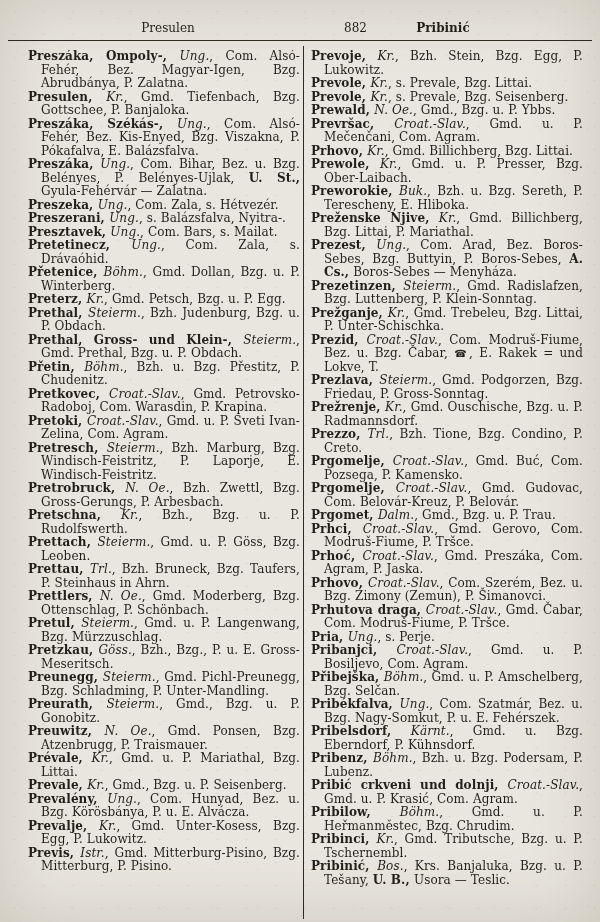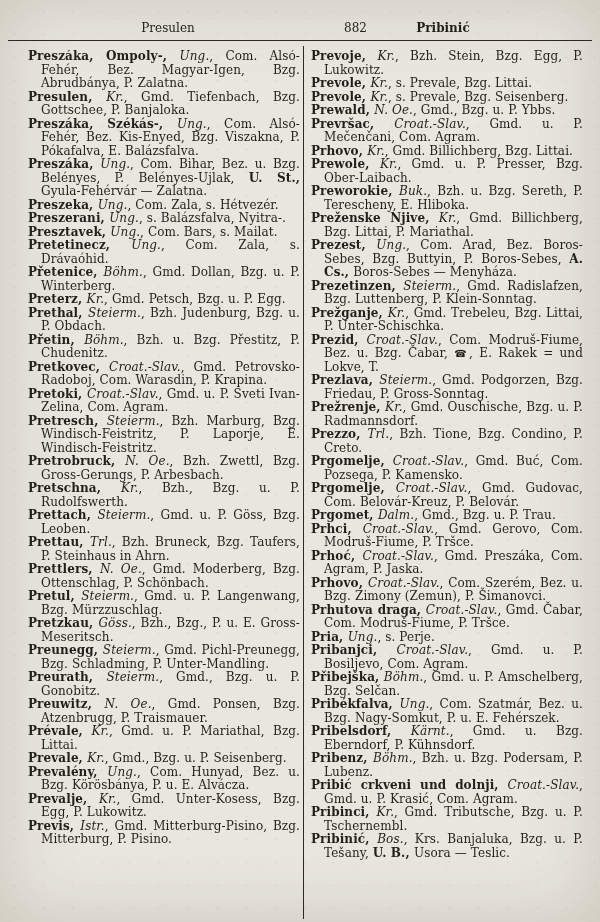--- a/index.html
+++ b/index.html
@@ -58,20 +58,21 @@
       <p class="entry"><span class="b">Presulen, </span><span class="i">Kr.</span><span>, Gmd. Tiefenbach, Bzg. Gottschee, P. Banjaloka.</span></p>
       <p class="entry"><span class="b">Preszáka, Székás-, </span><span class="i">Ung.</span><span>, Com. Alsó-Fehér, Bez. Kis-Enyed, Bzg. Viszakna, P. Pókafalva, E. Balázsfalva.</span></p>
       <p class="entry"><span class="b">Preszáka, </span><span class="i">Ung.</span><span>, Com. Bihar, Bez. u. Bzg. Belényes, P. Belényes-Ujlak, </span><span class="b">U. St., </span><span>Gyula-Fehérvár — Zalatna.</span></p>
       <p class="entry"><span class="b">Preszeka, </span><span class="i">Ung.</span><span>, Com. Zala, s. Hétvezér.</span></p>
       <p class="entry"><span class="b">Preszerani, </span><span class="i">Ung.</span><span>, s. Balázsfalva, Nyitra-.</span></p>
       <p class="entry"><span class="b">Presztavek, </span><span class="i">Ung.</span><span>, Com. Bars, s. Mailat.</span></p>
       <p class="entry"><span class="b">Pretetinecz, </span><span class="i">Ung.</span><span>, Com. Zala, s. Drávaóhid.</span></p>
       <p class="entry"><span class="b">Přetenice, </span><span class="i">Böhm.</span><span>, Gmd. Dollan, Bzg. u. P. Winterberg.</span></p>
       <p class="entry"><span class="b">Preterz, </span><span class="i">Kr.</span><span>, Gmd. Petsch, Bzg. u. P. Egg.</span></p>
       <p class="entry"><span class="b">Prethal, </span><span class="i">Steierm.</span><span>, Bzh. Judenburg, Bzg. u. P. Obdach.</span></p>
+      <p class="entry"><span class="b">Prethal, Gross- und Klein-, </span><span class="i">Steierm.</span><span>, Gmd. Prethal, Bzg. u. P. Obdach.</span></p>
       <p class="entry"><span class="b">Přetin, </span><span class="i">Böhm.</span><span>, Bzh. u. Bzg. Přestitz, P. Chudenitz.</span></p>
       <p class="entry"><span class="b">Pretkovec, </span><span class="i">Croat.-Slav.</span><span>, Gmd. Petrovsko-Radoboj, Com. Warasdin, P. Krapina.</span></p>
       <p class="entry"><span class="b">Pretoki, </span><span class="i">Croat.-Slav.</span><span>, Gmd. u. P. Sveti Ivan-Zelina, Com. Agram.</span></p>
       <p class="entry"><span class="b">Pretresch, </span><span class="i">Steierm.</span><span>, Bzh. Marburg, Bzg. Windisch-Feistritz, P. Laporje, E. Windisch-Feistritz.</span></p>
       <p class="entry"><span class="b">Pretrobruck, </span><span class="i">N. Oe.</span><span>, Bzh. Zwettl, Bzg. Gross-Gerungs, P. Arbesbach.</span></p>
       <p class="entry"><span class="b">Pretschna, </span><span class="i">Kr.</span><span>, Bzh., Bzg. u. P. Rudolfswerth.</span></p>
       <p class="entry"><span class="b">Prettach, </span><span class="i">Steierm.</span><span>, Gmd. u. P. Göss, Bzg. Leoben.</span></p>
       <p class="entry"><span class="b">Prettau, </span><span class="i">Trl.</span><span>, Bzh. Bruneck, Bzg. Taufers, P. Steinhaus in Ahrn.</span></p>
       <p class="entry"><span class="b">Prettlers, </span><span class="i">N. Oe.</span><span>, Gmd. Moderberg, Bzg. Ottenschlag, P. Schönbach.</span></p>
       <p class="entry"><span class="b">Pretul, </span><span class="i">Steierm.</span><span>, Gmd. u. P. Langenwang, Bzg. Mürzzuschlag.</span></p>
@@ -109,16 +110,17 @@
       <p class="entry"><span class="b">Prhoć, </span><span class="i">Croat.-Slav.</span><span>, Gmd. Preszáka, Com. Agram, P. Jaska.</span></p>
       <p class="entry"><span class="b">Prhovo, </span><span class="i">Croat.-Slav.</span><span>, Com. Szerém, Bez. u. Bzg. Zimony (Zemun), P. Šimanovci.</span></p>
       <p class="entry"><span class="b">Prhutova draga, </span><span class="i">Croat.-Slav.</span><span>, Gmd. Čabar, Com. Modruš-Fiume, P. Tršce.</span></p>
       <p class="entry"><span class="b">Pria, </span><span class="i">Ung.</span><span>, s. Perje.</span></p>
       <p class="entry"><span class="b">Pribanjci, </span><span class="i">Croat.-Slav.</span><span>, Gmd. u. P. Bosiljevo, Com. Agram.</span></p>
       <p class="entry"><span class="b">Přibejška, </span><span class="i">Böhm.</span><span>, Gmd. u. P. Amschelberg, Bzg. Selčan.</span></p>
       <p class="entry"><span class="b">Pribékfalva, </span><span class="i">Ung.</span><span>, Com. Szatmár, Bez. u. Bzg. Nagy-Somkut, P. u. E. Fehérszek.</span></p>
       <p class="entry"><span class="b">Pribelsdorf, </span><span class="i">Kärnt.</span><span>, Gmd. u. Bzg. Eberndorf, P. Kühnsdorf.</span></p>
       <p class="entry"><span class="b">Pribenz, </span><span class="i">Böhm.</span><span>, Bzh. u. Bzg. Podersam, P. Lubenz.</span></p>
       <p class="entry"><span class="b">Pribić crkveni und dolnji, </span><span class="i">Croat.-Slav.</span><span>, Gmd. u. P. Krasić, Com. Agram.</span></p>
+      <p class="entry"><span class="b">Pribilow, </span><span class="i">Böhm.</span><span>, Gmd. u. P. Heřmanměstec, Bzg. Chrudim.</span></p>
       <p class="entry"><span class="b">Pribinci, </span><span class="i">Kr.</span><span>, Gmd. Tributsche, Bzg. u. P. Tschernembl.</span></p>
       <p class="entry"><span class="b">Pribinić, </span><span class="i">Bos.</span><span>, Krs. Banjaluka, Bzg. u. P. Tešany, </span><span class="b">U. B., </span><span>Usora — Teslic.</span></p>
     </div>
 </div>
 
 </body></html>

